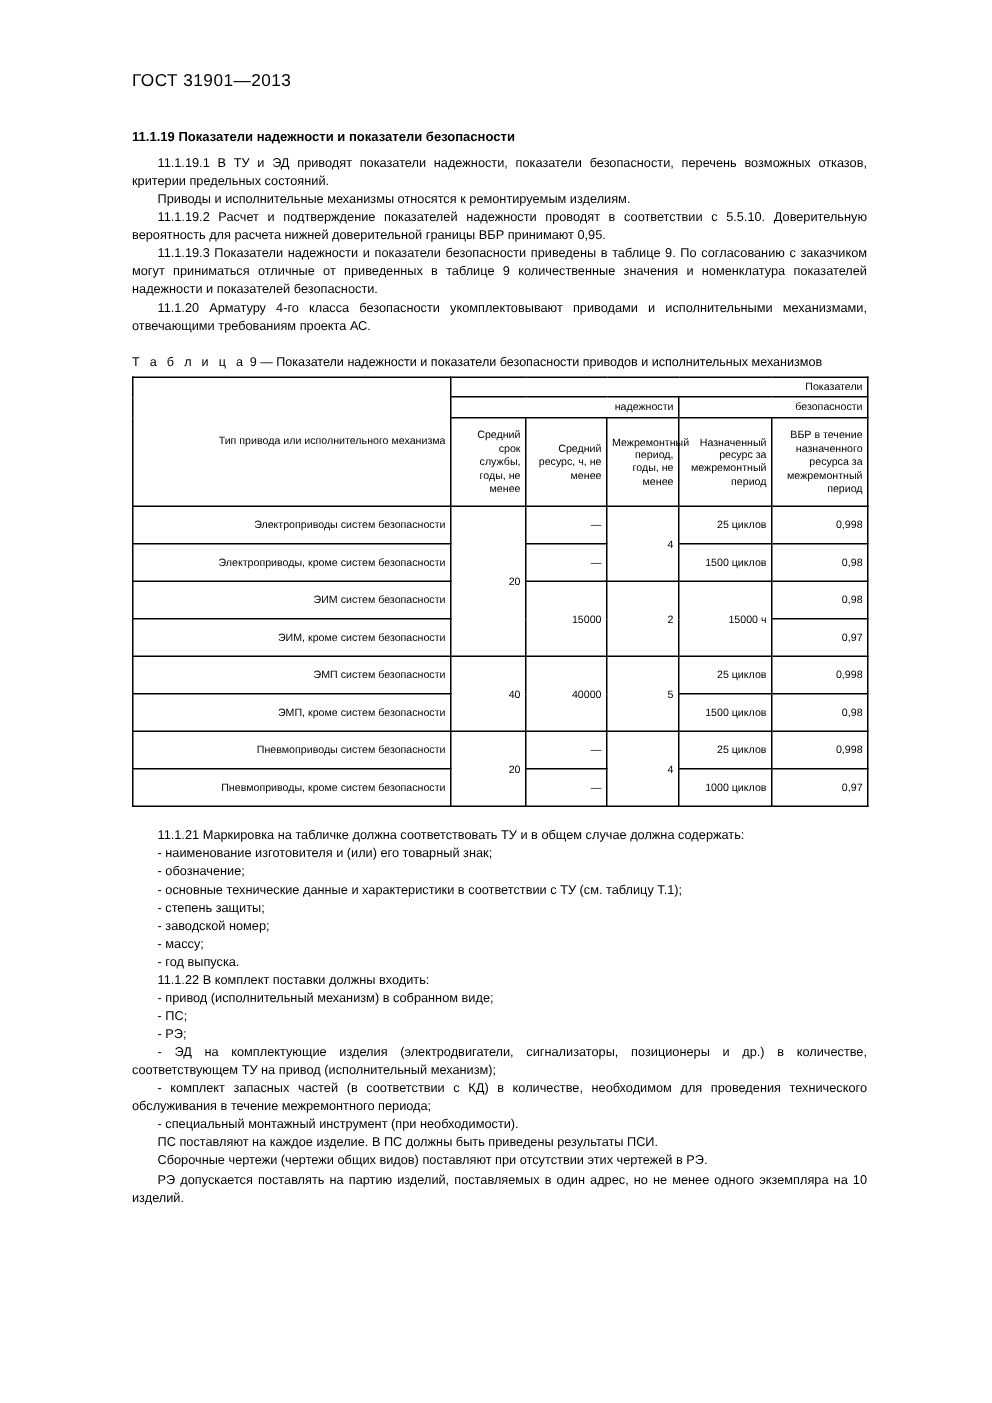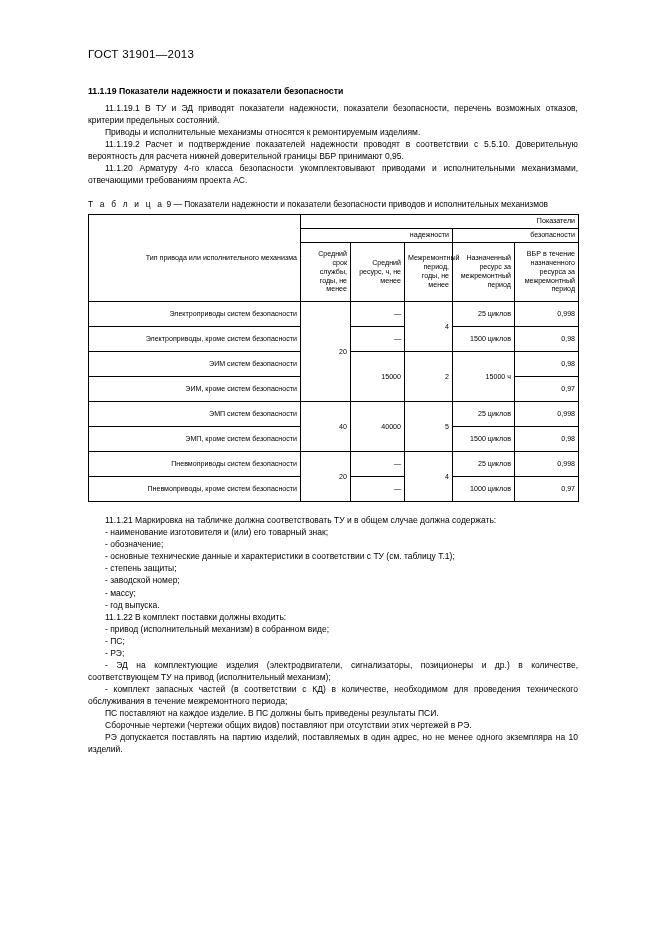--- a/index.html
+++ b/index.html
@@ -104,20 +104,21 @@
 
   <div class="header">ГОСТ 31901—2013</div>
 
   <div class="content">
 
     <div class="sec-title">11.1.19  Показатели надежности и показатели безопасности</div>
 
     <p class="para indent">11.1.19.1  В ТУ и ЭД приводят показатели надежности, показатели безопасности, перечень возможных отказов, критерии предельных состояний.</p>
     <p class="para indent">Приводы и исполнительные механизмы относятся к ремонтируемым изделиям.</p>
     <p class="para indent">11.1.19.2  Расчет и подтверждение показателей надежности проводят в соответствии с 5.5.10. Доверительную вероятность для расчета нижней доверительной границы ВБР принимают 0,95.</p>
+    <p class="para indent">11.1.19.3  Показатели надежности и показатели безопасности приведены в таблице 9. По согласованию с заказчиком могут приниматься отличные от приведенных в таблице 9 количественные значения и номенклатура показателей надежности и показателей безопасности.</p>
     <p class="para indent">11.1.20  Арматуру 4-го класса безопасности укомплектовывают приводами и исполнительными механизмами, отвечающими требованиям проекта АС.</p>
 
     <div class="tbl-caption">
       <span class="spaced">Т а б л и ц а</span>
       <span>9 — Показатели надежности и показатели безопасности приводов и исполнительных механизмов</span>
     </div>
 
     <table class="t9">
       <colgroup>
         <col style="width:212px">
@@ -208,20 +209,21 @@
       <div class="list-line">- степень защиты;</div>
       <div class="list-line">- заводской номер;</div>
       <div class="list-line">- массу;</div>
       <div class="list-line">- год выпуска.</div>
       <div class="list-line">11.1.22  В комплект поставки должны входить:</div>
       <div class="list-line">- привод (исполнительный механизм) в собранном виде;</div>
       <div class="list-line">- ПС;</div>
       <div class="list-line">- РЭ;</div>
       <p class="para indent">- ЭД на комплектующие изделия (электродвигатели, сигнализаторы, позиционеры и др.) в количестве, соответствующем ТУ на привод (исполнительный механизм);</p>
       <p class="para indent">- комплект запасных частей (в соответствии с КД) в количестве, необходимом для проведения технического обслуживания в течение межремонтного периода;</p>
+      <p class="para indent">- специальный монтажный инструмент (при необходимости).</p>
       <div class="list-line">ПС поставляют на каждое изделие. В ПС должны быть приведены результаты ПСИ.</div>
       <div class="list-line">Сборочные чертежи (чертежи общих видов) поставляют при отсутствии этих чертежей в РЭ.</div>
       <p class="para indent">РЭ допускается поставлять на партию изделий, поставляемых в один адрес, но не менее одного экземпляра на 10 изделий.</p>
     </div>
 
   </div>
 
   <div class="pageno">46</div>
 
 </div>

